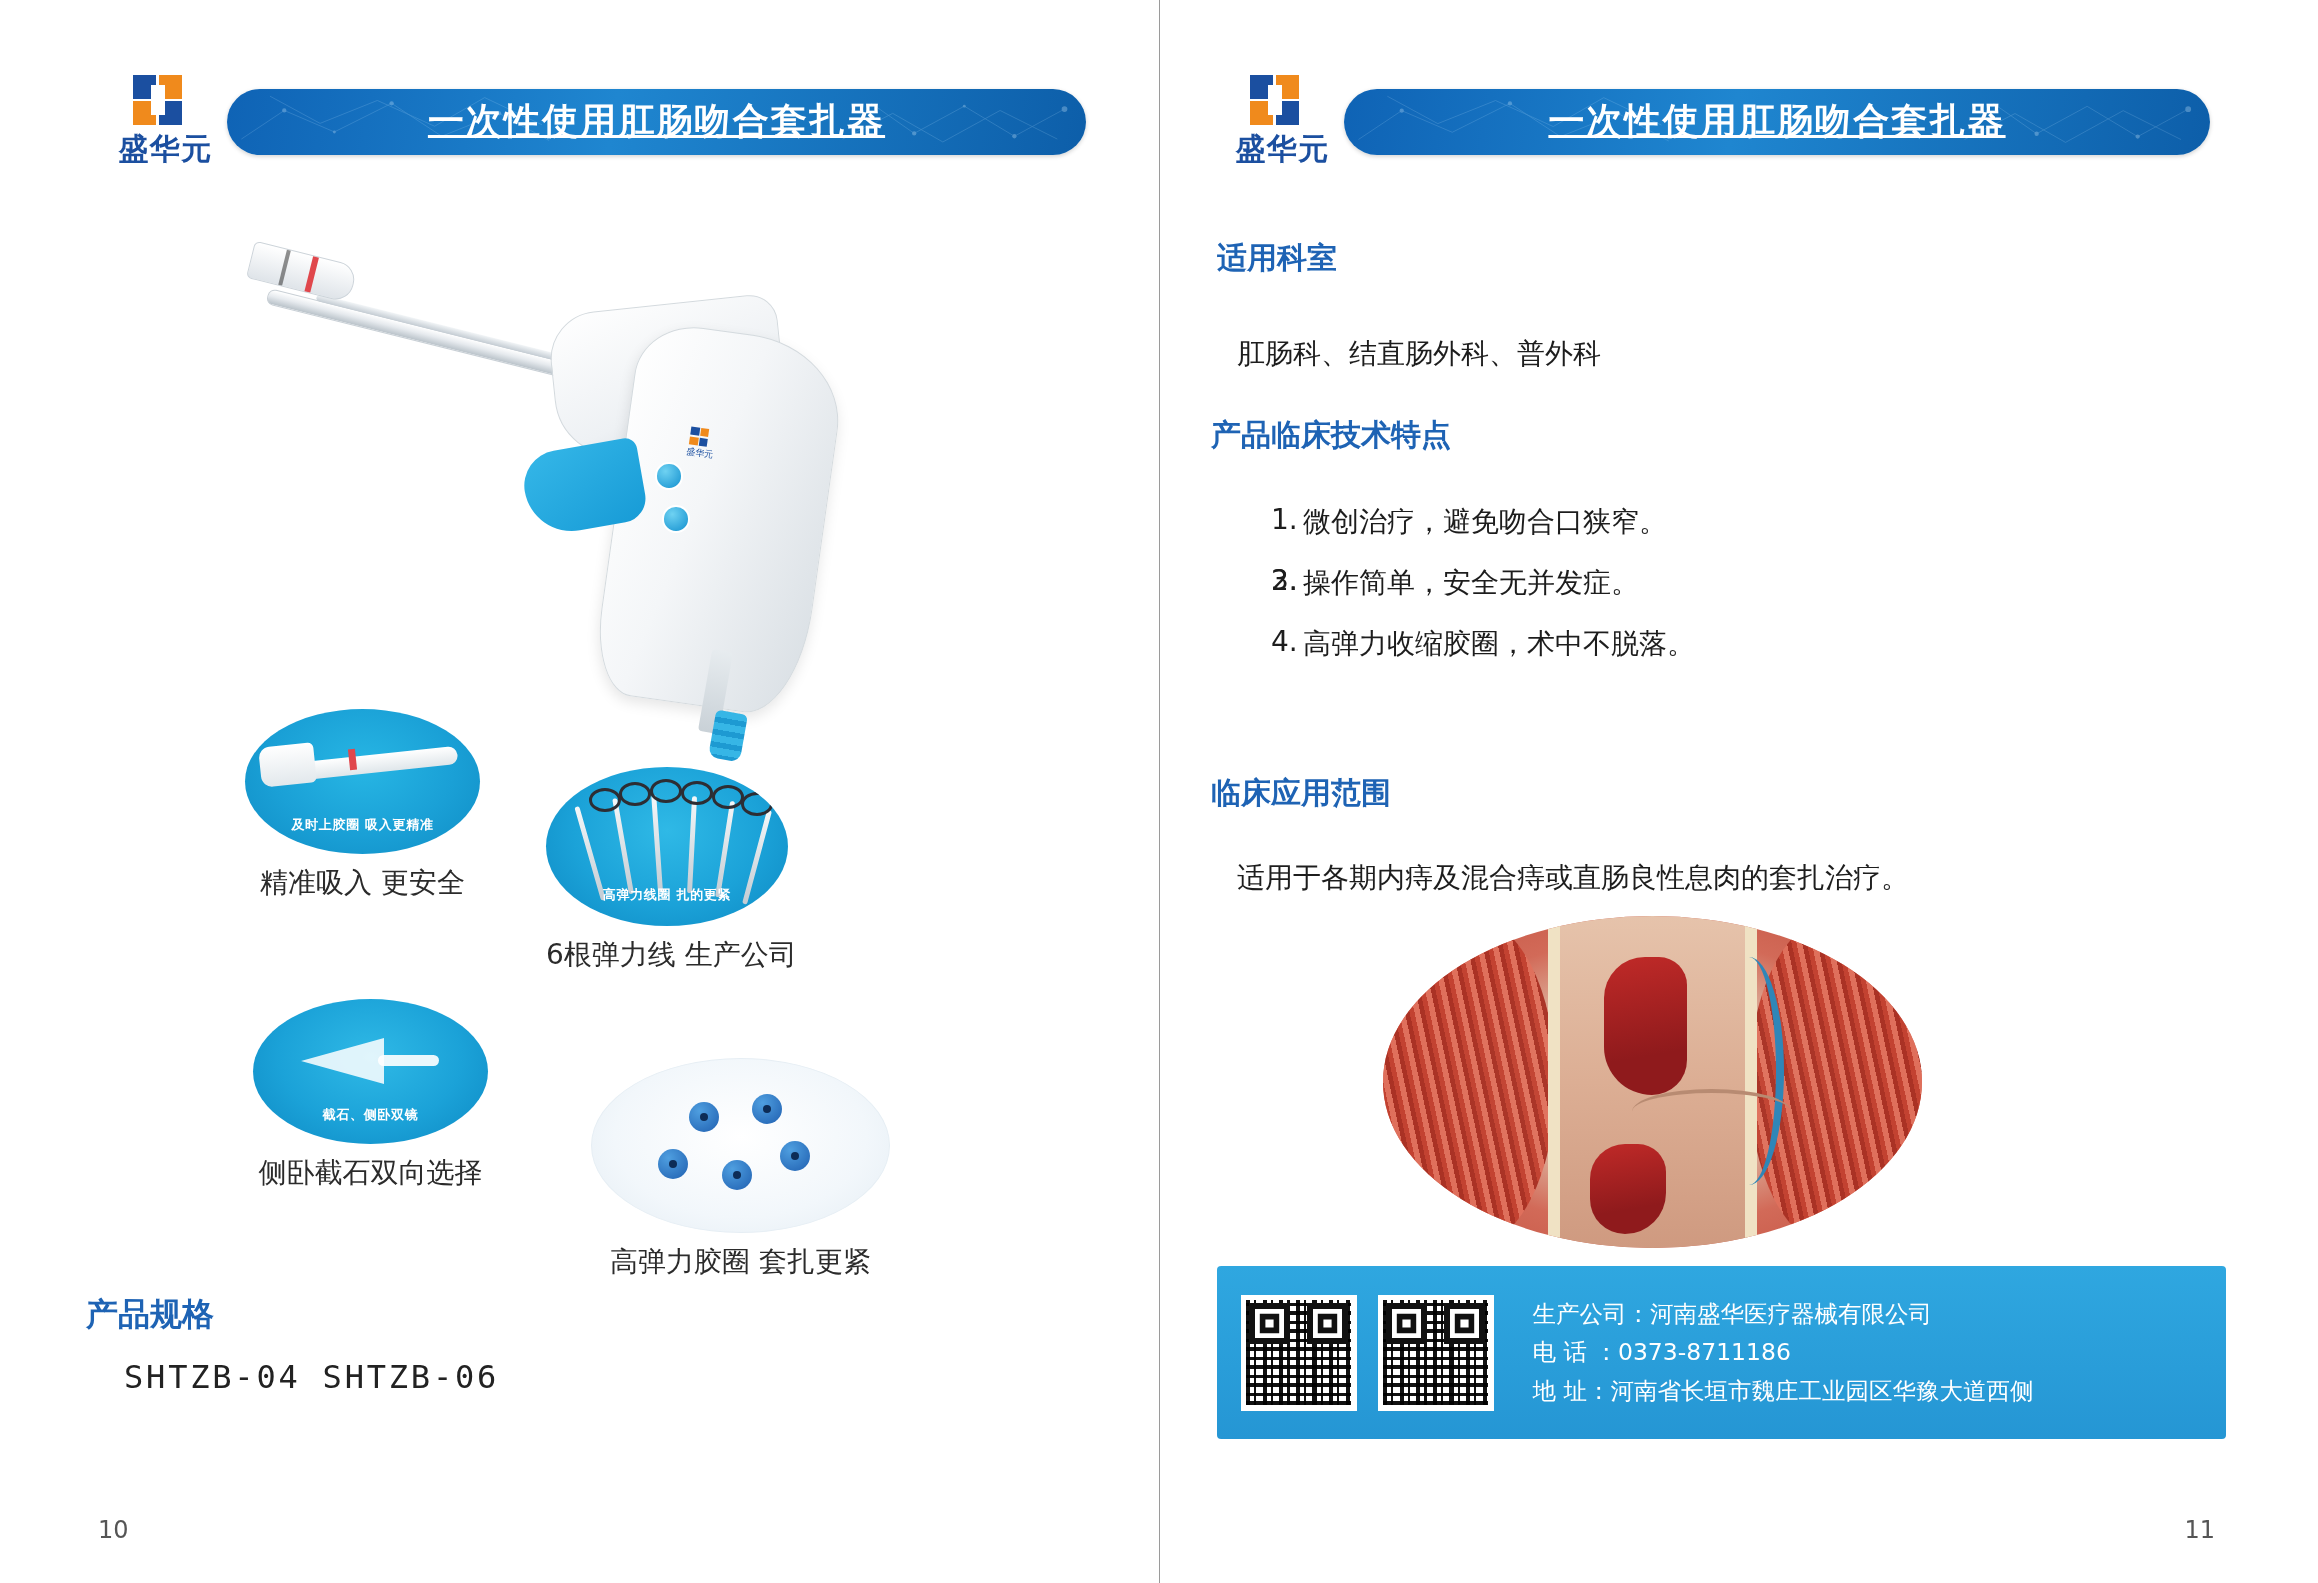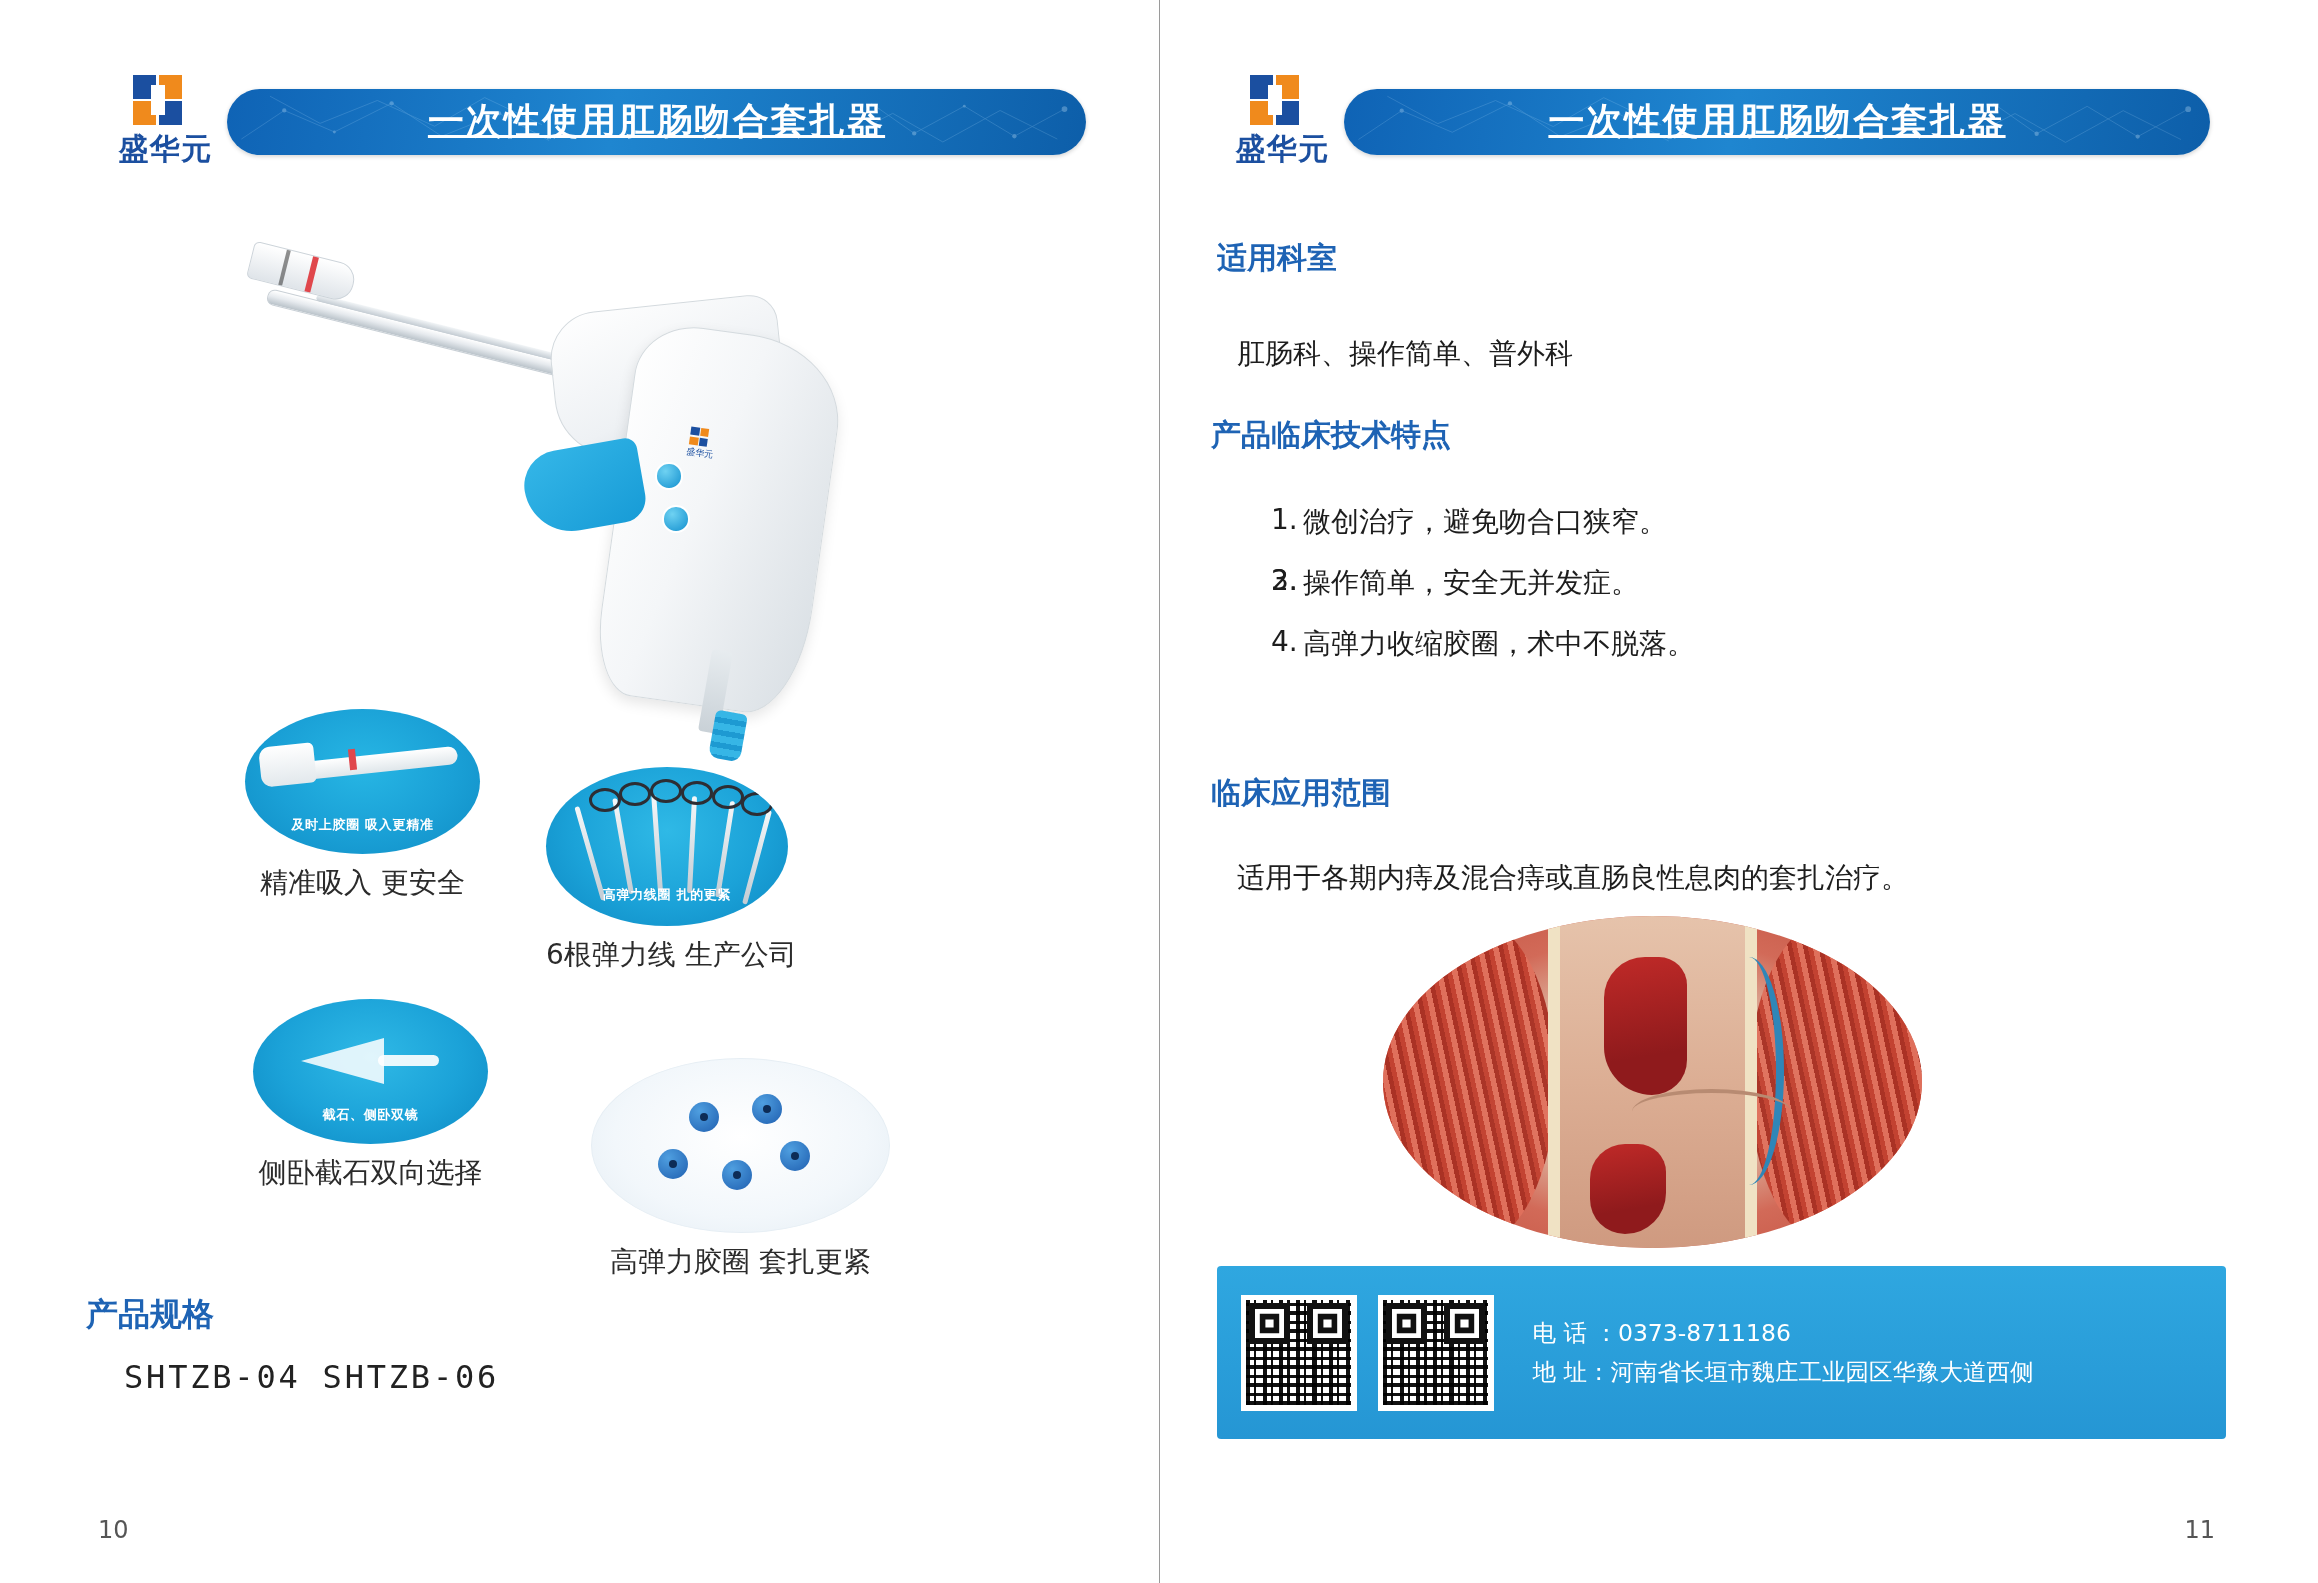--- a/index.html
+++ b/index.html
@@ -677,21 +677,21 @@
             <circle cx="1100" cy="66" r="3"></circle>
               <circle cx="1170" cy="28" r="4"></circle>
           </g>
         </svg>
         <div class="ttl">一次性使用肛肠吻合套扎器</div>
       </div>
     </div>
   </div>
 
   <div class="sec-h" style="left:1217px; top:238px;">适用科室</div>
-  <div class="body-t" style="left:1237px; top:335px;">肛肠科、操作简单、普外科</div>
+  <div class="body-t" style="left:1237px; top:335px;">肛肠科、结直肠外科、普外科</div>
 
   <div class="sec-h" style="left:1211px; top:415px;">产品临床技术特点</div>
 
   <ul class="list">
     <li>
       <span class="num">1.</span>
       <span>微创治疗，避免吻合口狭窄。</span>
     </li>
     <li>
       <span class="num">2.</span>
@@ -723,20 +723,23 @@
 
   <div class="contact">
     <div class="qr">
         <div class="mat"></div>
       </div>
     <div class="qr">
         <div class="mat"></div>
       </div>
     <div class="contact-lines">
       <div>
+        <span>生产公司：</span><span>河南盛华医疗器械有限公司</span>
+      </div>
+      <div>
         <span>电  话  ：</span><span>0373-8711186</span>
       </div>
       <div>
         <span>地  址：</span><span>河南省长垣市魏庄工业园区华豫大道西侧</span>
       </div>
     </div>
   </div>
 
   <div class="folio folio-right">11</div>
 

